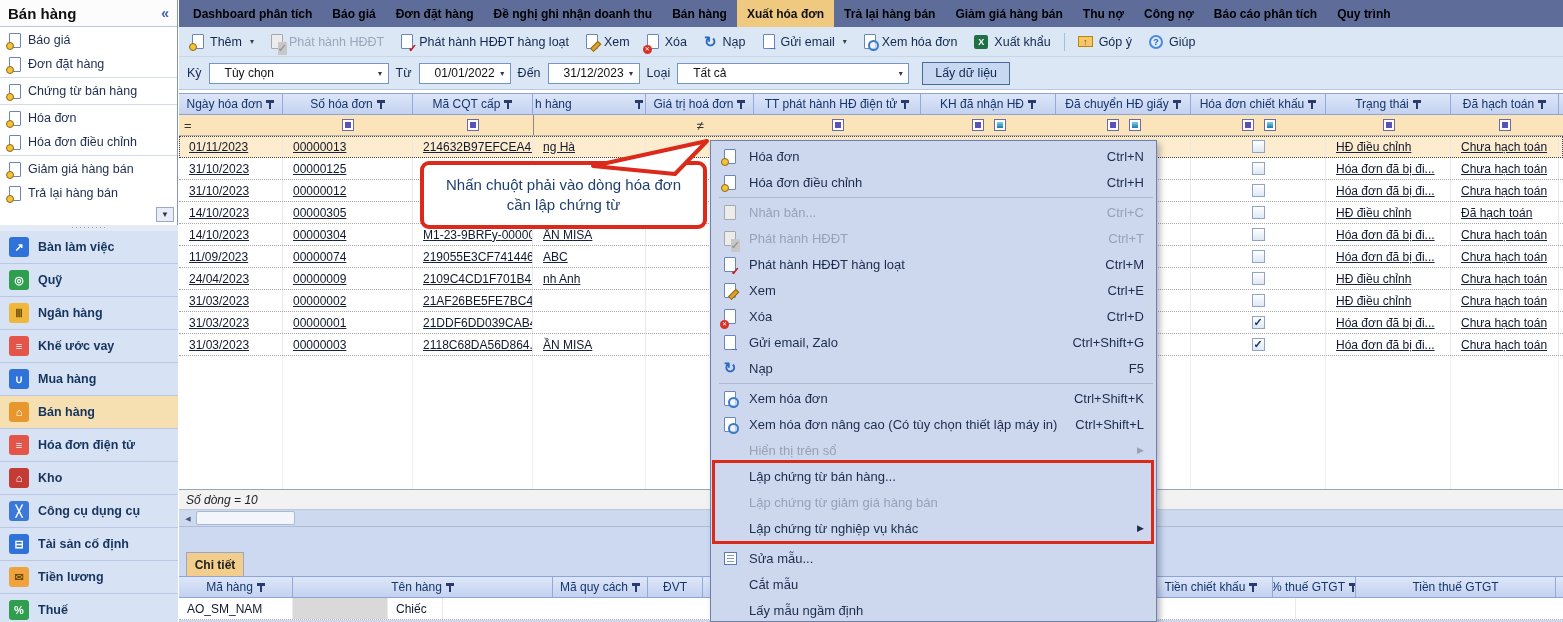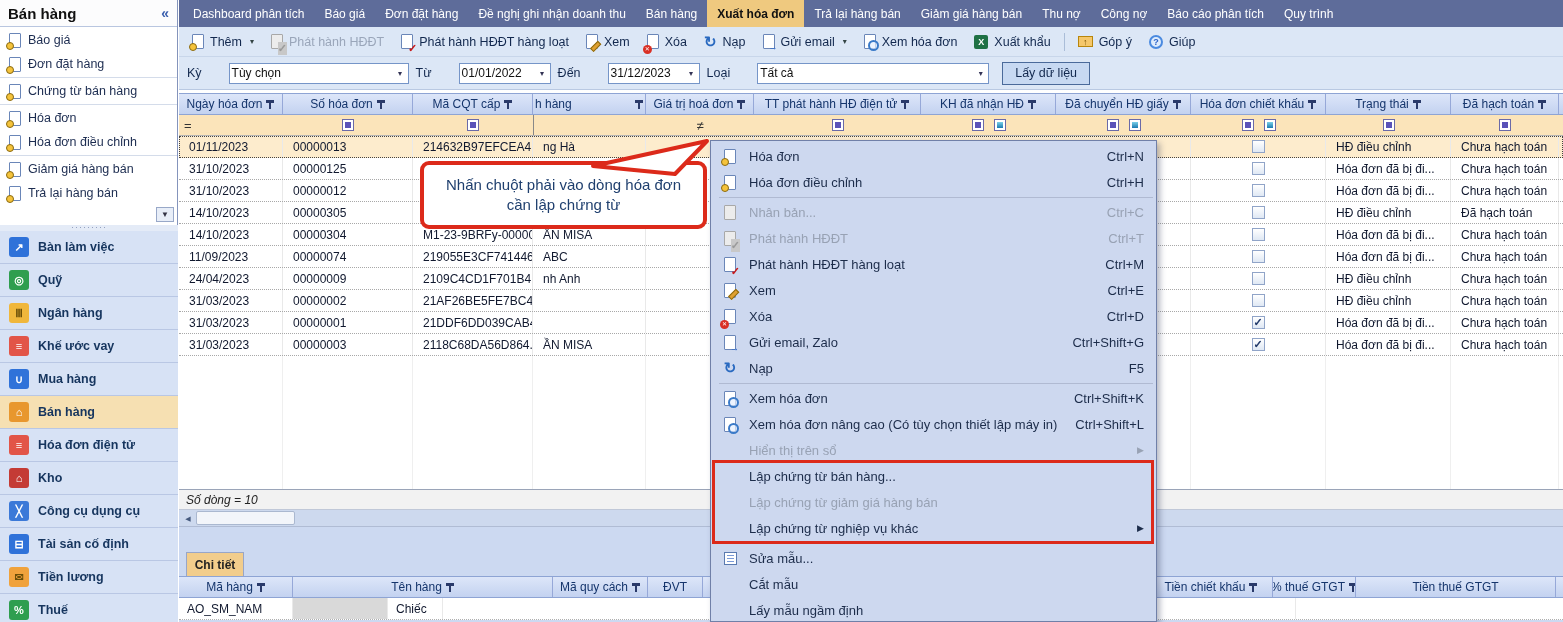--- a/index.html
+++ b/index.html
@@ -57,49 +57,49 @@
   .caret{font-size:8px;color:#344;margin-left:2px;}
   .cb{width:13px;height:13px;border:1px solid #90a4c8;background:linear-gradient(#fff,#dfe8f4);position:relative;}
   .cb.on::after{content:'✓';position:absolute;left:1px;top:-1px;font-size:11px;font-weight:bold;color:#223a6a;}
   .fsq{width:12px;height:12px;border:1px solid #6a6aa8;background:#fff;position:relative;}
   .fsq::after{content:'';position:absolute;inset:2px;background:#5a52b8;}
   .fsq.teal::after{background:linear-gradient(#7ad0e8,#1a7ab0);}
 
   
   #main{left:179px;top:0;width:1384px;height:622px;}
   #tabbar{height:27px;background:#5e6c9a;display:flex;align-items:stretch;padding-left:4px;}
-  .tab{display:flex;align-items:center;padding:0 10px;color:#ffffff;font-size:12px;white-space:nowrap;}
+  .tab{display:flex;align-items:center;padding:0 10px;color:#000000;font-size:12px;white-space:nowrap;font-weight:bold;}
   .tab.active{background:#efc97f;color:#111;font-weight:bold;}
   #toolbar{position:absolute;top:27px;left:0;right:0;height:30px;background:#dce7f6;display:flex;
            align-items:center;padding-left:6px;gap:3px;border-bottom:1px solid #c8d6ea;}
   .t-item{display:flex;align-items:center;gap:6px;padding:0 7px;height:24px;font-size:12.5px;color:#12284e;white-space:nowrap;}
   .t-item.disabled{color:#9aa6ba;}
   .t-sep{width:1px;height:18px;background:#aabdd8;margin:0 3px;}
   #filterbar{position:absolute;top:57px;height:33px;left:0;right:0;background:#dce7f6;display:flex;
              align-items:center;gap:7px;padding-left:8px;border-bottom:1px solid #b9c9e2;}
   .f-label{font-size:12.5px;color:#12284e;}
   .f-select{height:21px;background:#fff;border:1px solid #7595c8;display:flex;align-items:center;
-            justify-content:space-between;padding-left:2px;font-size:12px;color:#111;margin-left:20px;}
+            justify-content:space-between;padding-left:15px;font-size:12px;color:#111;}
   .f-car{width:15px;text-align:center;font-size:8px;color:#335;}
   .f-btn{height:23px;padding:0 12px;background:#c7d9f2;border:1px solid #4a6a9a;font-size:12.5px;
          color:#12284e;display:flex;align-items:center;margin-left:6px;}
 
   
   #grid{position:absolute;top:93px;left:0;width:1384px;}
   .ghead{display:flex;height:22px;background:linear-gradient(#dde6f9,#c3d2f0);
          border-top:1px solid #8ea4d4;border-bottom:1px solid #8ea4d4;}
   .gh{display:flex;align-items:center;justify-content:center;gap:4px;border-right:1px solid #96a8d8;
       font-size:12px;color:#15356c;white-space:nowrap;overflow:hidden;}
   .gh.left{justify-content:flex-start;padding-left:2px;}
   .c0{width:104px}.c1{width:130px}.c2{width:120px}.c3{width:113px}.c4{width:108px}.c5{width:167px}
   .c6{width:135px}.c7{width:135px}.c8{width:135px}.c9{width:125px}.c10{width:108px}
   .gfilter{display:flex;height:21px;background:#fbe4ba;border-bottom:1px solid #b4b4b4;}
   .gf{display:flex;align-items:center;justify-content:center;gap:10px;height:100%;font-size:13px;color:#333;}
   .gf.left{justify-content:flex-start;padding-left:5px;}
-  .grow{display:flex;height:22px;border-bottom:1px dotted #a8a8a8;background:#fff;}
+  .grow{display:flex;height:22px;border-bottom:1px dotted #a8a8a8;background:#fff;text-decoration:underline;}
   .grow.sel{background:#fdeccd;outline:1px dotted #444;outline-offset:-1px;}
   .gc{display:flex;align-items:center;padding-left:10px;border-right:1px solid #e9e9e9;
       overflow:hidden;white-space:nowrap;font-size:12px;color:#10182e;}
   .gc.center{justify-content:center;padding-left:0;}
   .gempty{display:flex;height:133px;background:#fff;}
   .ge{border-right:1px solid #efefef;}
   .gstatus{display:flex;align-items:center;height:21px;border-top:1px solid #9aa4b8;border-bottom:1px solid #c0c8d8;
            background:#f2f2f2;padding-left:7px;font-size:12px;color:#222;font-style:italic;}
   .gscroll{position:relative;height:17px;background:#cdd9ee;border-bottom:1px solid #b0bcd4;}
   .gs-arrow{position:absolute;left:2px;top:2px;width:14px;height:13px;font-size:7px;display:flex;

